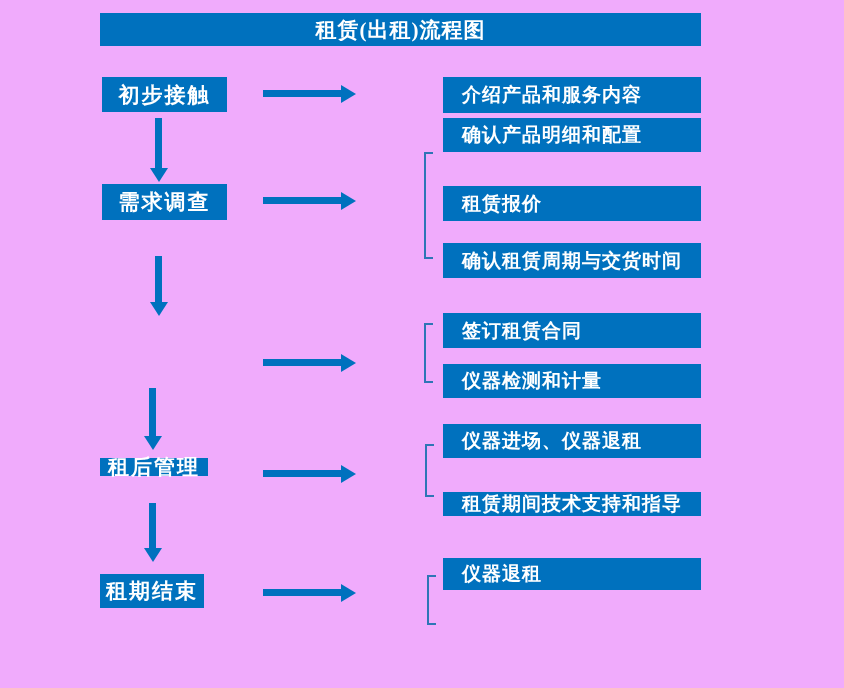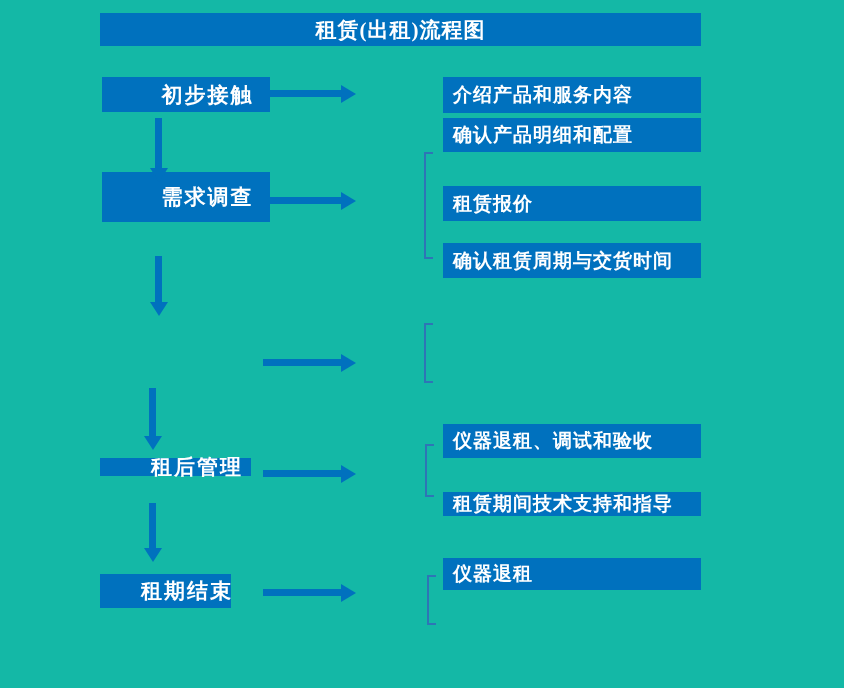--- a/index.html
+++ b/index.html
@@ -5,21 +5,21 @@
   html, body {
     margin: 0;
     padding: 0;
     background: #ffffff;
     font-family: "Liberation Serif", "DejaVu Serif", serif;
   }
   .canvas {
     position: relative;
     width: 844px;
     height: 688px;
-    background: #14b8a6;
+    background: #f0abfc;
     overflow: hidden;
   }
   .title-bar {
     position: absolute;
     left: 100px; top: 13px;
     width: 601px; height: 33px;
     background: #0071BE;
     display: flex;
     align-items: center;
     justify-content: center;
@@ -34,33 +34,32 @@
     position: absolute;
     background: #0071BE;
     color: #ffffff;
     font-size: 21px;
     font-weight: bold;
     display: flex;
     align-items: center;
     justify-content: center;
     letter-spacing: 2px;
     white-space: nowrap;
-    padding-left: 43px;
   }
   .output-box {
     position: absolute;
     left: 443px;
     width: 258px;
     background: #0071BE;
     color: #ffffff;
     font-size: 19px;
     font-weight: bold;
     display: flex;
     align-items: center;
-    padding-left: 10px;
+    padding-left: 19px;
     box-sizing: border-box;
     letter-spacing: 1px;
     white-space: nowrap;
   }
   .h-arrow {
     position: absolute;
     height: 7px;
     background: #0071BE;
   }
   .h-arrow::after {
@@ -102,23 +101,23 @@
 </head>
 <body>
 
 <div class="canvas">
 
   <div class="title-bar">
     <span>租赁(出租)流程图</span>
   </div>
 
   <div class="stage-box" style="left:102px;top:77px;width:125px;height:35px">初步接触</div>
-  <div class="stage-box" style="left:102px;top:172px;width:125px;height:50px">需求调查</div>
+  <div class="stage-box" style="left:102px;top:184px;width:125px;height:36px">需求调查</div>
   <div class="stage-box" style="left:100px;top:458px;width:108px;height:18px">租后管理</div>
-  <div class="stage-box" style="left:100px;top:574px;width:88px;height:34px">租期结束</div>
+  <div class="stage-box" style="left:100px;top:574px;width:104px;height:34px">租期结束</div>
 
   <div class="v-arrow" style="left:155px;top:118px;height:50px"></div>
   <div class="v-arrow" style="left:155px;top:256px;height:46px"></div>
   <div class="v-arrow" style="left:149px;top:388px;height:48px"></div>
   <div class="v-arrow" style="left:149px;top:503px;height:45px"></div>
 
   <div class="h-arrow" style="left:263px;top:90px;width:78px"></div>
   <div class="h-arrow" style="left:263px;top:197px;width:78px"></div>
   <div class="h-arrow" style="left:263px;top:359px;width:78px"></div>
   <div class="h-arrow" style="left:263px;top:470px;width:78px"></div>
@@ -128,19 +127,21 @@
   <div class="bracket" style="left:424px;top:323px;height:60px"></div>
   <div class="bracket" style="left:425px;top:444px;height:53px"></div>
   <div class="bracket" style="left:427px;top:575px;height:50px"></div>
 
   <div class="output-box" style="top:77px;height:36px">介绍产品和服务内容</div>
 
   <div class="output-box" style="top:118px;height:34px">确认产品明细和配置</div>
   <div class="output-box" style="top:186px;height:35px">租赁报价</div>
   <div class="output-box" style="top:243px;height:35px">确认租赁周期与交货时间</div>
 
+  <div class="output-box" style="top:313px;height:35px">签订租赁合同</div>
+  <div class="output-box" style="top:364px;height:34px">仪器检测和计量</div>
 
-  <div class="output-box" style="top:424px;height:34px">仪器退租、调试和验收</div>
+  <div class="output-box" style="top:424px;height:34px">仪器进场、仪器退租</div>
   <div class="output-box" style="top:492px;height:24px">租赁期间技术支持和指导</div>
 
   <div class="output-box" style="top:558px;height:32px">仪器退租</div>
 
 </div>
 
 </body></html>

